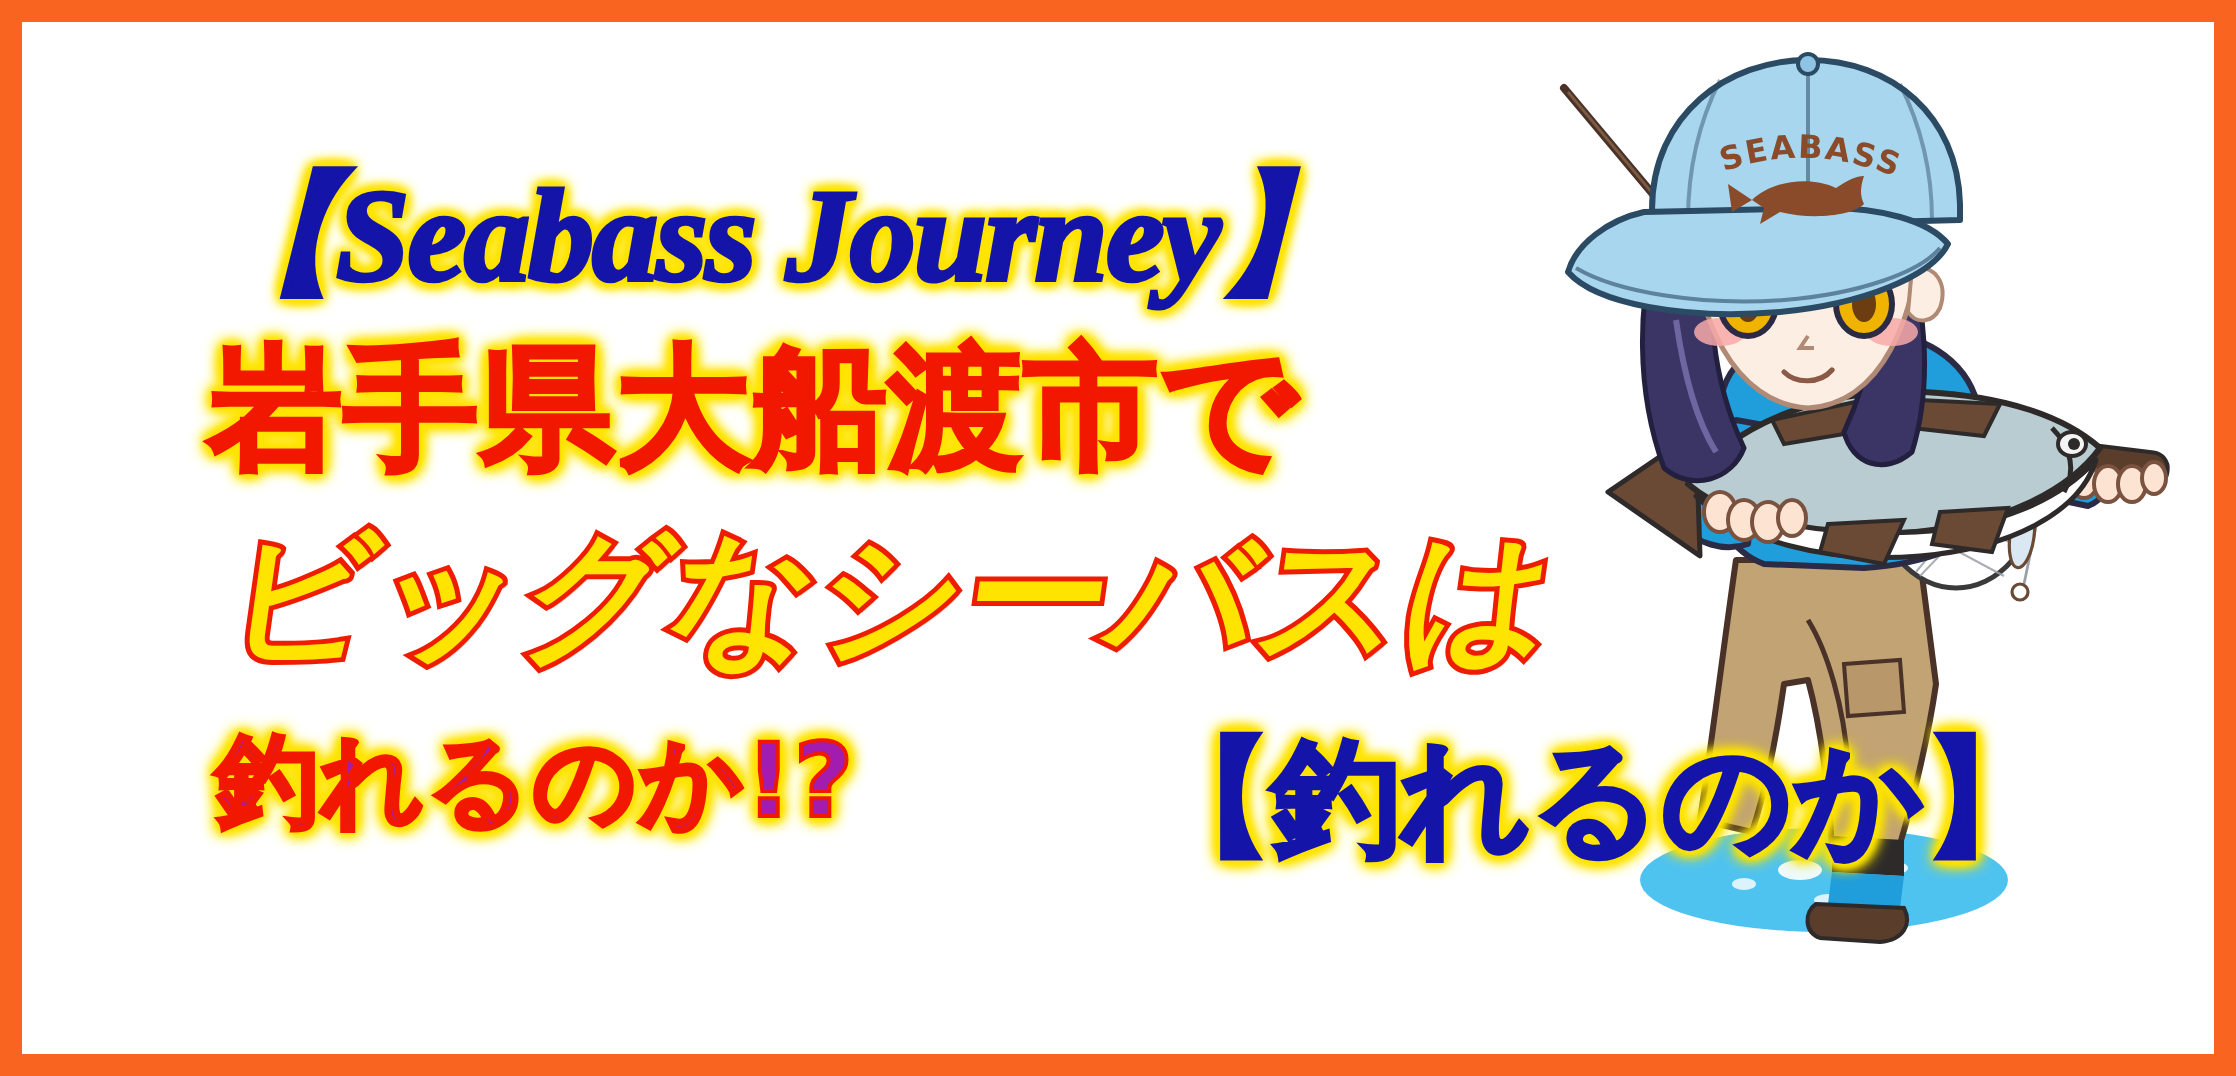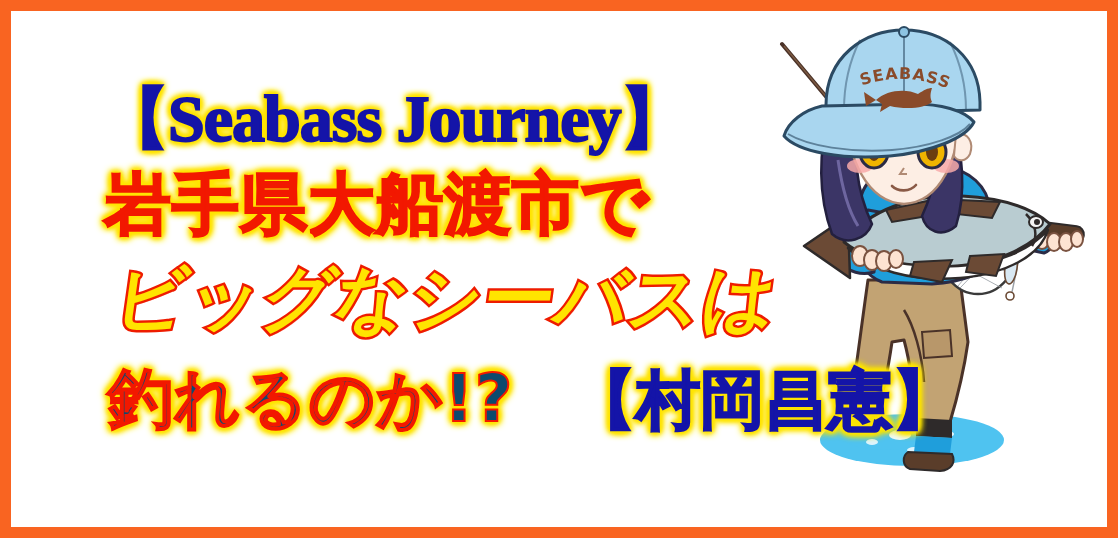--- a/index.html
+++ b/index.html
@@ -56,20 +56,21 @@
     font-size: 66px;
     letter-spacing: -1px;
     color: #1414a8;
     -webkit-text-stroke: 2px #1414a8;
     text-shadow:
       0 0 2px #ffe400, 0 0 4px #ffe400, 0 0 6px #ffe400,
       0 0 9px #ffe400, 2px 0 5px #ffe400, -2px 0 5px #ffe400,
       0 2px 5px #ffe400, 0 -2px 5px #ffe400,
       3px 3px 6px #ffe400, -3px -3px 6px #ffe400,
       3px -3px 6px #ffe400, -3px 3px 6px #ffe400;
+    font-style: italic;
   }
 
   
   .line2 {
     left: 104px;
     top: 171px;
     font-family: "DejaVu Sans", sans-serif;
     font-size: 67px;
     letter-spacing: 1px;
     color: #f21800;
@@ -96,23 +97,23 @@
     paint-order: stroke fill;
     text-shadow:
       2px 2px 0 rgba(238,28,0,0.35);
   }
 
   
   .line4a {
     left: 108px;
     top: 366px;
     font-family: "DejaVu Sans", sans-serif;
-    font-size: 65px;
+    font-size: 51px;
     letter-spacing: 1px;
-    color: #0c4a6e;
+    color: #a21caf;
     -webkit-text-stroke: 2px #f21800;
     text-shadow:
       0 0 2px #ffe400, 0 0 4px #ffe400, 0 0 7px #ffe400,
       0 0 10px #ffe400, 2px 0 5px #ffe400, -2px 0 5px #ffe400,
       0 2px 5px #ffe400, 0 -2px 5px #ffe400,
       3px 3px 7px #ffe400, -3px -3px 7px #ffe400,
       3px -3px 7px #ffe400, -3px 3px 7px #ffe400;
     text-align: center;
   }
 
@@ -316,20 +317,20 @@
 
     <div class="tline line3">
       <span>ビッグなシーバスは</span>
     </div>
 
     <div class="tline line4a">
       <span>釣れるのか!?</span>
     </div>
 
     <div class="tline line4b">
-      <span>【村岡昌憲】</span>
+      <span>【釣れるのか】</span>
     </div>
 
   </div>
 
   <div class="frame"></div>
 
 </div>
 
 </body></html>

